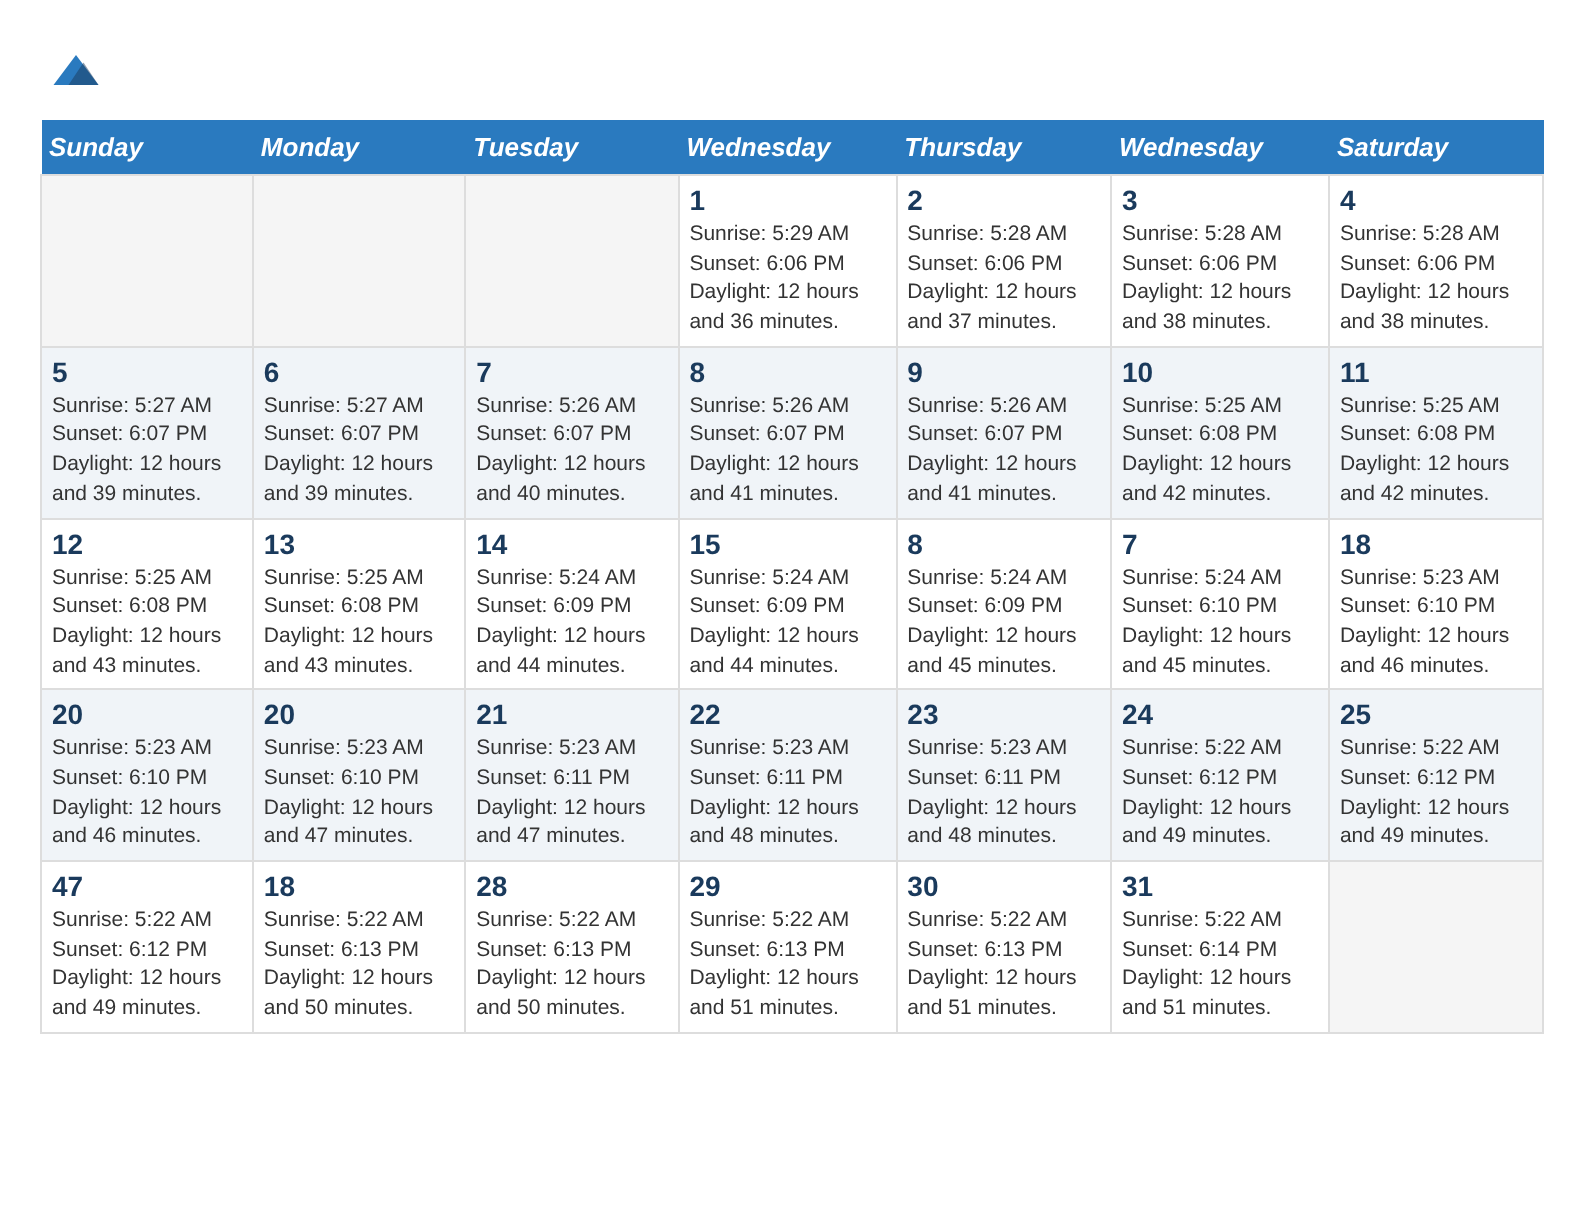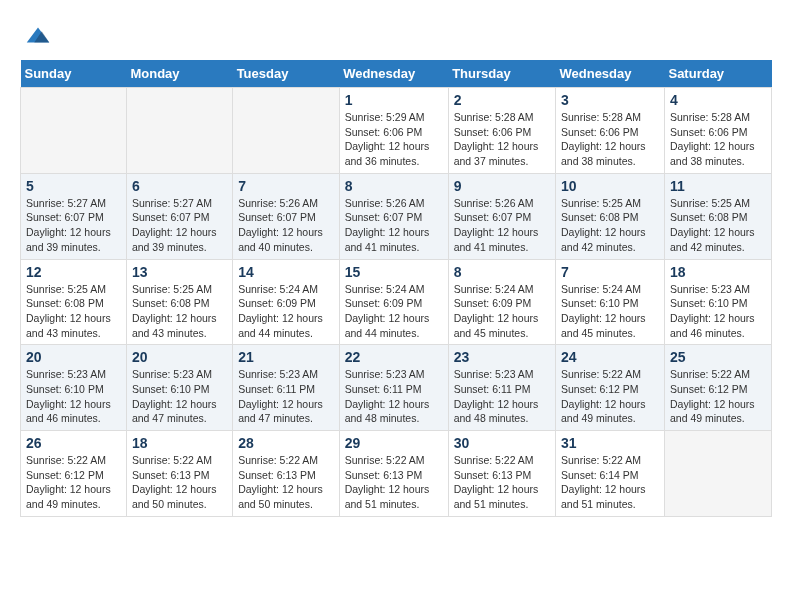--- a/index.html
+++ b/index.html
@@ -54,20 +54,21 @@
     }
     thead tr {
       background-color: #2a7abf;
       color: white;
     }
     thead th {
       padding: 6px 4px;
       text-align: left;
       font-size: 13px;
       font-weight: bold;
+      font-style: italic;
     }
     tbody tr {
       vertical-align: top;
     }
     tbody tr:nth-child(odd) {
       background-color: #fff;
     }
     tbody tr:nth-child(even) {
       background-color: #f0f4f8;
     }
@@ -234,21 +235,21 @@
           <span class="day-num">24</span>
           <div class="day-info">Sunrise: 5:22 AM<br>Sunset: 6:12 PM<br>Daylight: 12 hours and 49 minutes.</div>
         </td>
         <td>
           <span class="day-num">25</span>
           <div class="day-info">Sunrise: 5:22 AM<br>Sunset: 6:12 PM<br>Daylight: 12 hours and 49 minutes.</div>
         </td>
       </tr>
       <tr>
         <td>
-          <span class="day-num">26</span>
+          <span class="day-num">47</span>
           <div class="day-info">Sunrise: 5:22 AM<br>Sunset: 6:12 PM<br>Daylight: 12 hours and 49 minutes.</div>
         </td>
         <td>
           <span class="day-num">18</span>
           <div class="day-info">Sunrise: 5:22 AM<br>Sunset: 6:13 PM<br>Daylight: 12 hours and 50 minutes.</div>
         </td>
         <td>
           <span class="day-num">28</span>
           <div class="day-info">Sunrise: 5:22 AM<br>Sunset: 6:13 PM<br>Daylight: 12 hours and 50 minutes.</div>
         </td>

